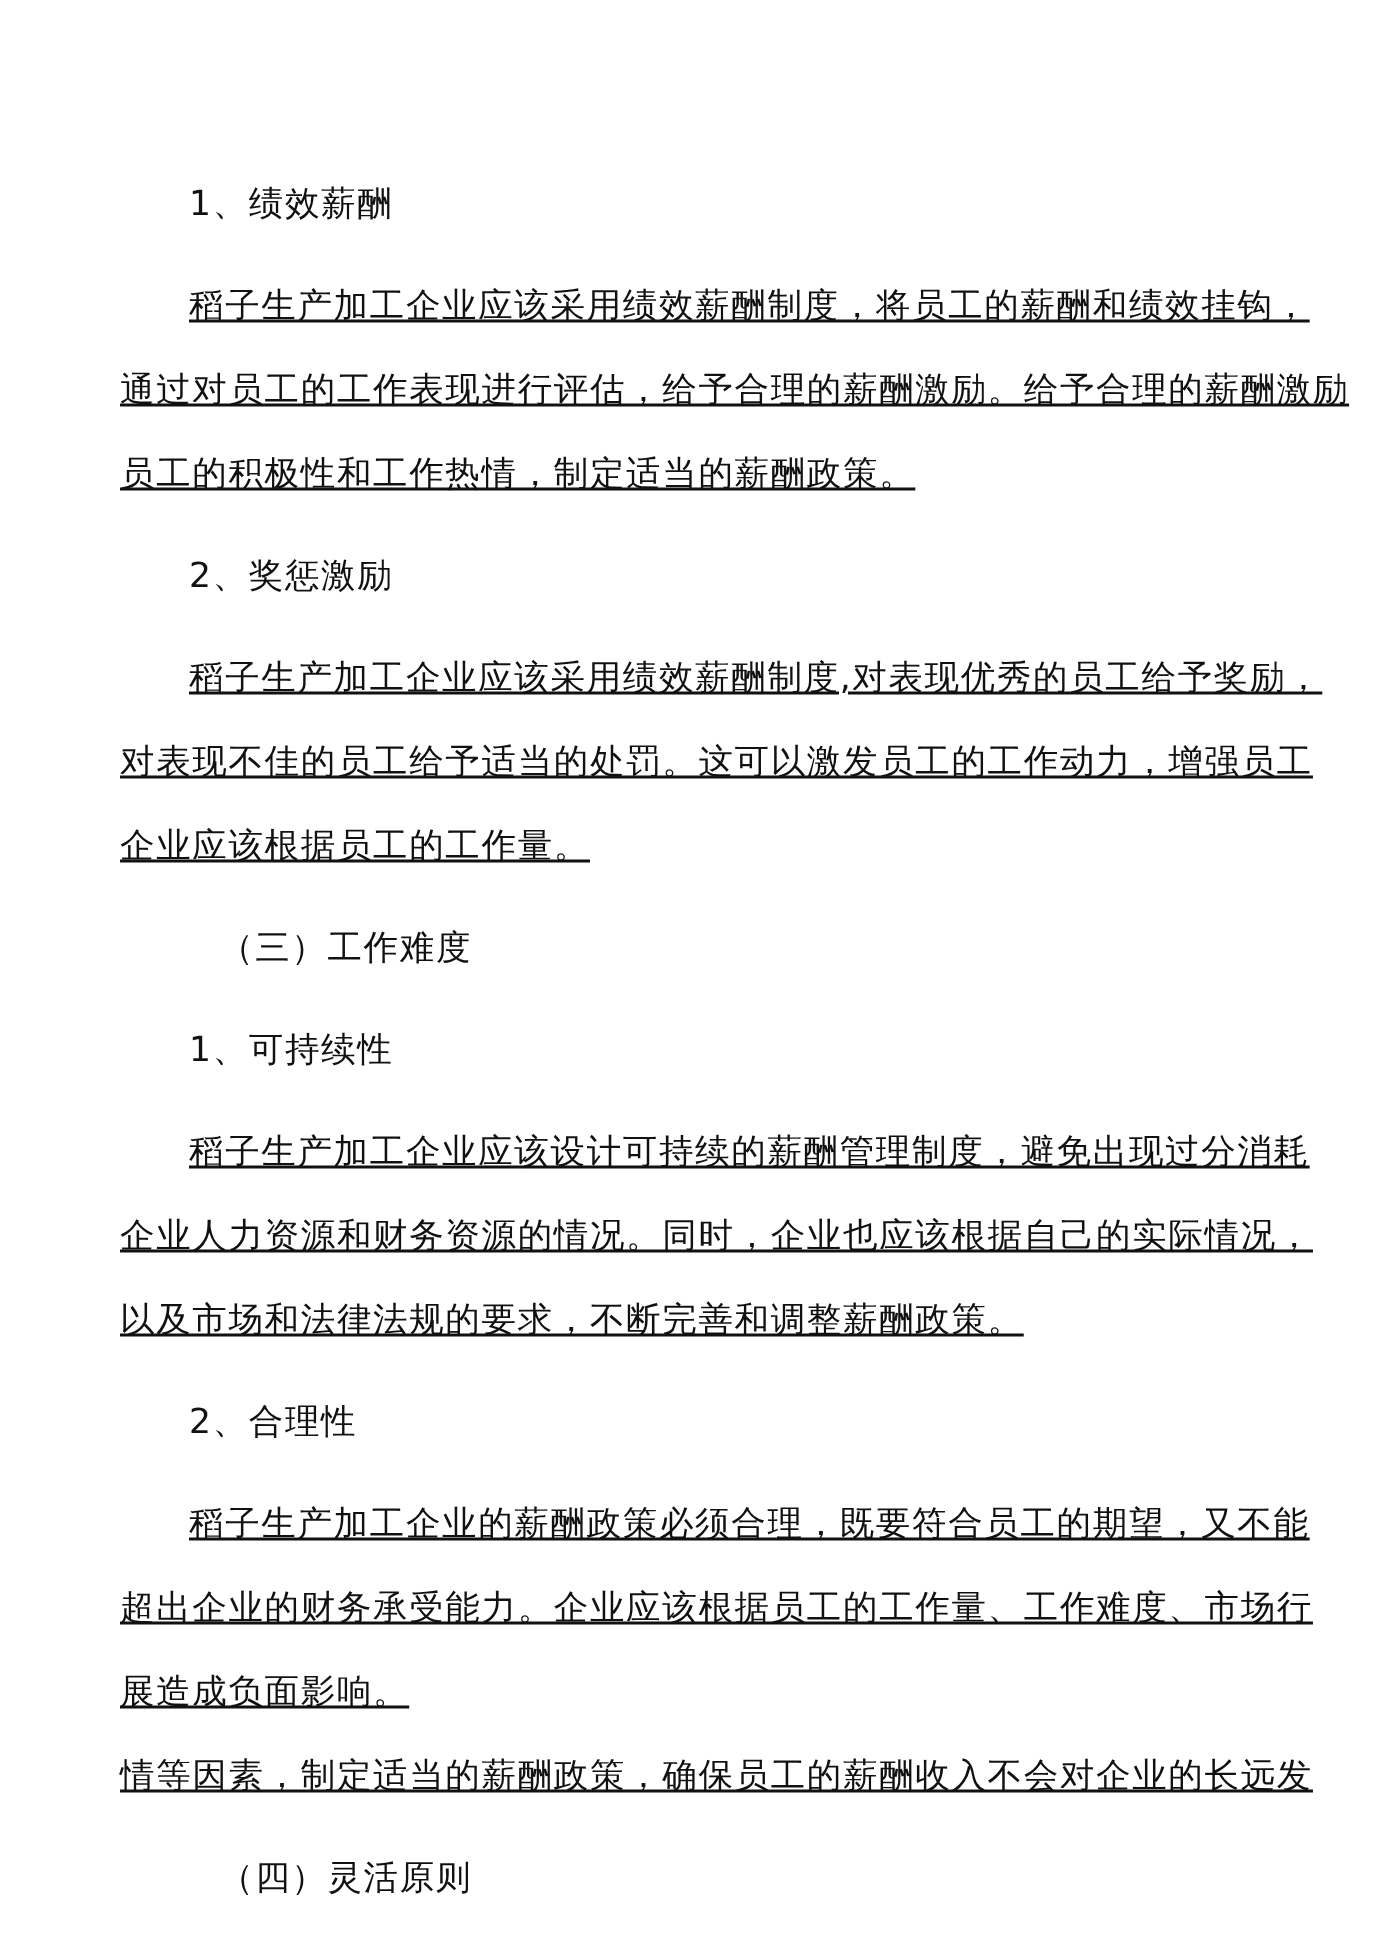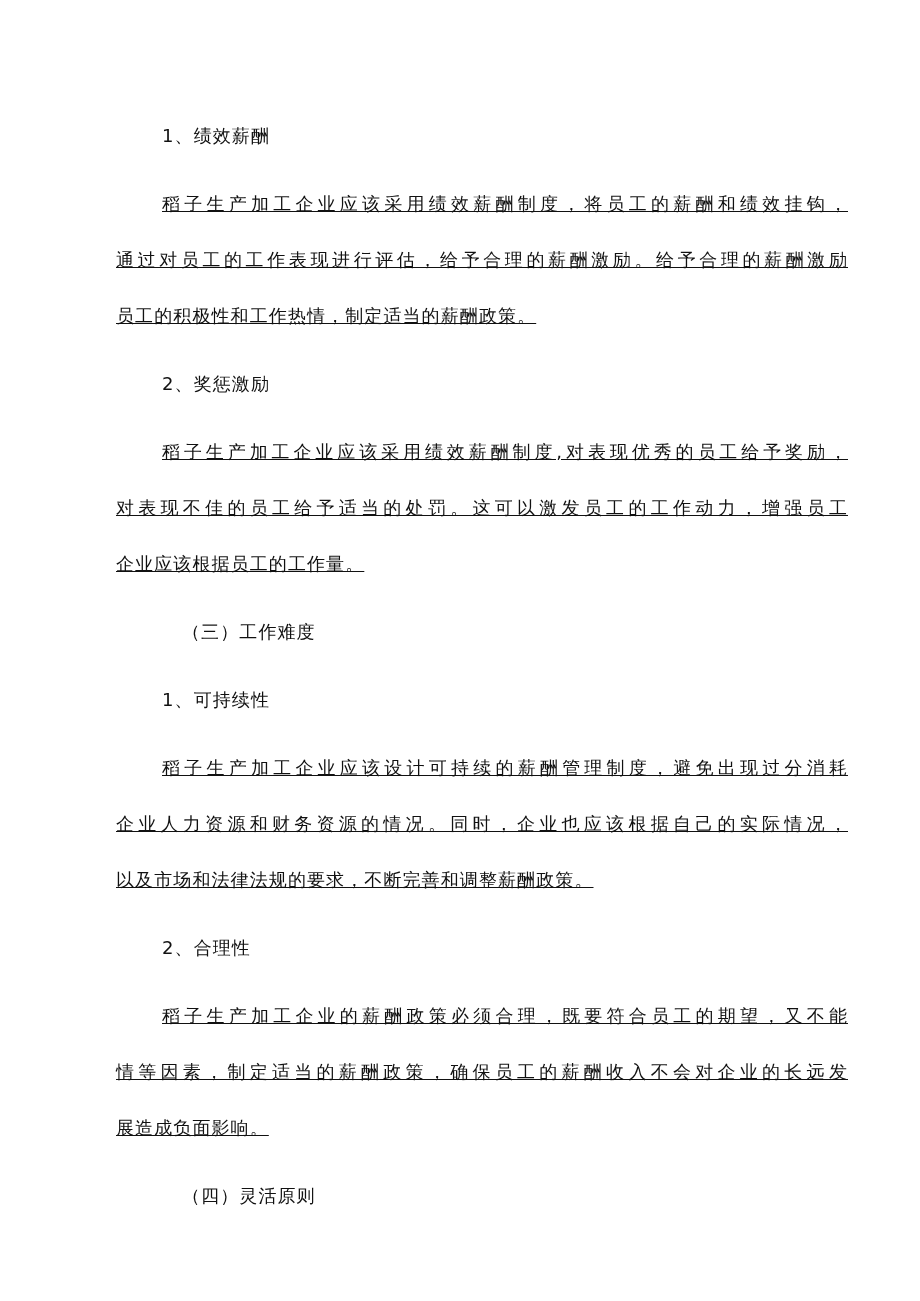--- a/index.html
+++ b/index.html
@@ -1,19 +1,19 @@
 <!DOCTYPE html>
 <html><head>
 <meta charset="utf-8">
 <style>
   html, body { margin: 0; padding: 0; background: #ffffff; }
   body { width: 920px; height: 1301px; position: relative; overflow: hidden;
          font-family: "DejaVu Sans", "Liberation Sans", sans-serif; color: #111; }
   .page { position: absolute; left: 80px; top: 108px; width: 768px; }
-  .line { font-size: 18px; line-height: 56px; height: 56px; white-space: nowrap; letter-spacing: 1.1px; margin-left: 36px; }
+  .line { font-size: 23px; line-height: 56px; height: 56px; white-space: nowrap; letter-spacing: 1.1px; }
   .heading { padding-left: 46px; margin-bottom: 12px; }
   .section { padding-left: 66px; margin-bottom: 12px; }
   .para { margin-bottom: 12px; }
   .para .line:first-child { padding-left: 46px; }
   .para .line { text-align: justify; text-align-last: justify; text-decoration: underline; }
   .para .line.last { text-align-last: left; }
 </style>
 </head>
 <body>
 
@@ -37,18 +37,19 @@
   <div class="line heading">1、可持续性</div>
   <div class="para">
     <div class="line">稻子生产加工企业应该设计可持续的薪酬管理制度，避免出现过分消耗</div>
     <div class="line">企业人力资源和财务资源的情况。同时，企业也应该根据自己的实际情况，</div>
     <div class="line last">以及市场和法律法规的要求，不断完善和调整薪酬政策。</div>
   </div>
 
   <div class="line heading">2、合理性</div>
   <div class="para">
     <div class="line">稻子生产加工企业的薪酬政策必须合理，既要符合员工的期望，又不能</div>
+    <div class="line">超出企业的财务承受能力。企业应该根据员工的工作量、工作难度、市场行</div>
+    <div class="line last">展造成负面影响。</div>
     <div class="line">情等因素，制定适当的薪酬政策，确保员工的薪酬收入不会对企业的长远发</div>
-    <div class="line last">展造成负面影响。</div>
   </div>
 
   <div class="line section">（四）灵活原则</div>
 </div>
 
 </body></html>

